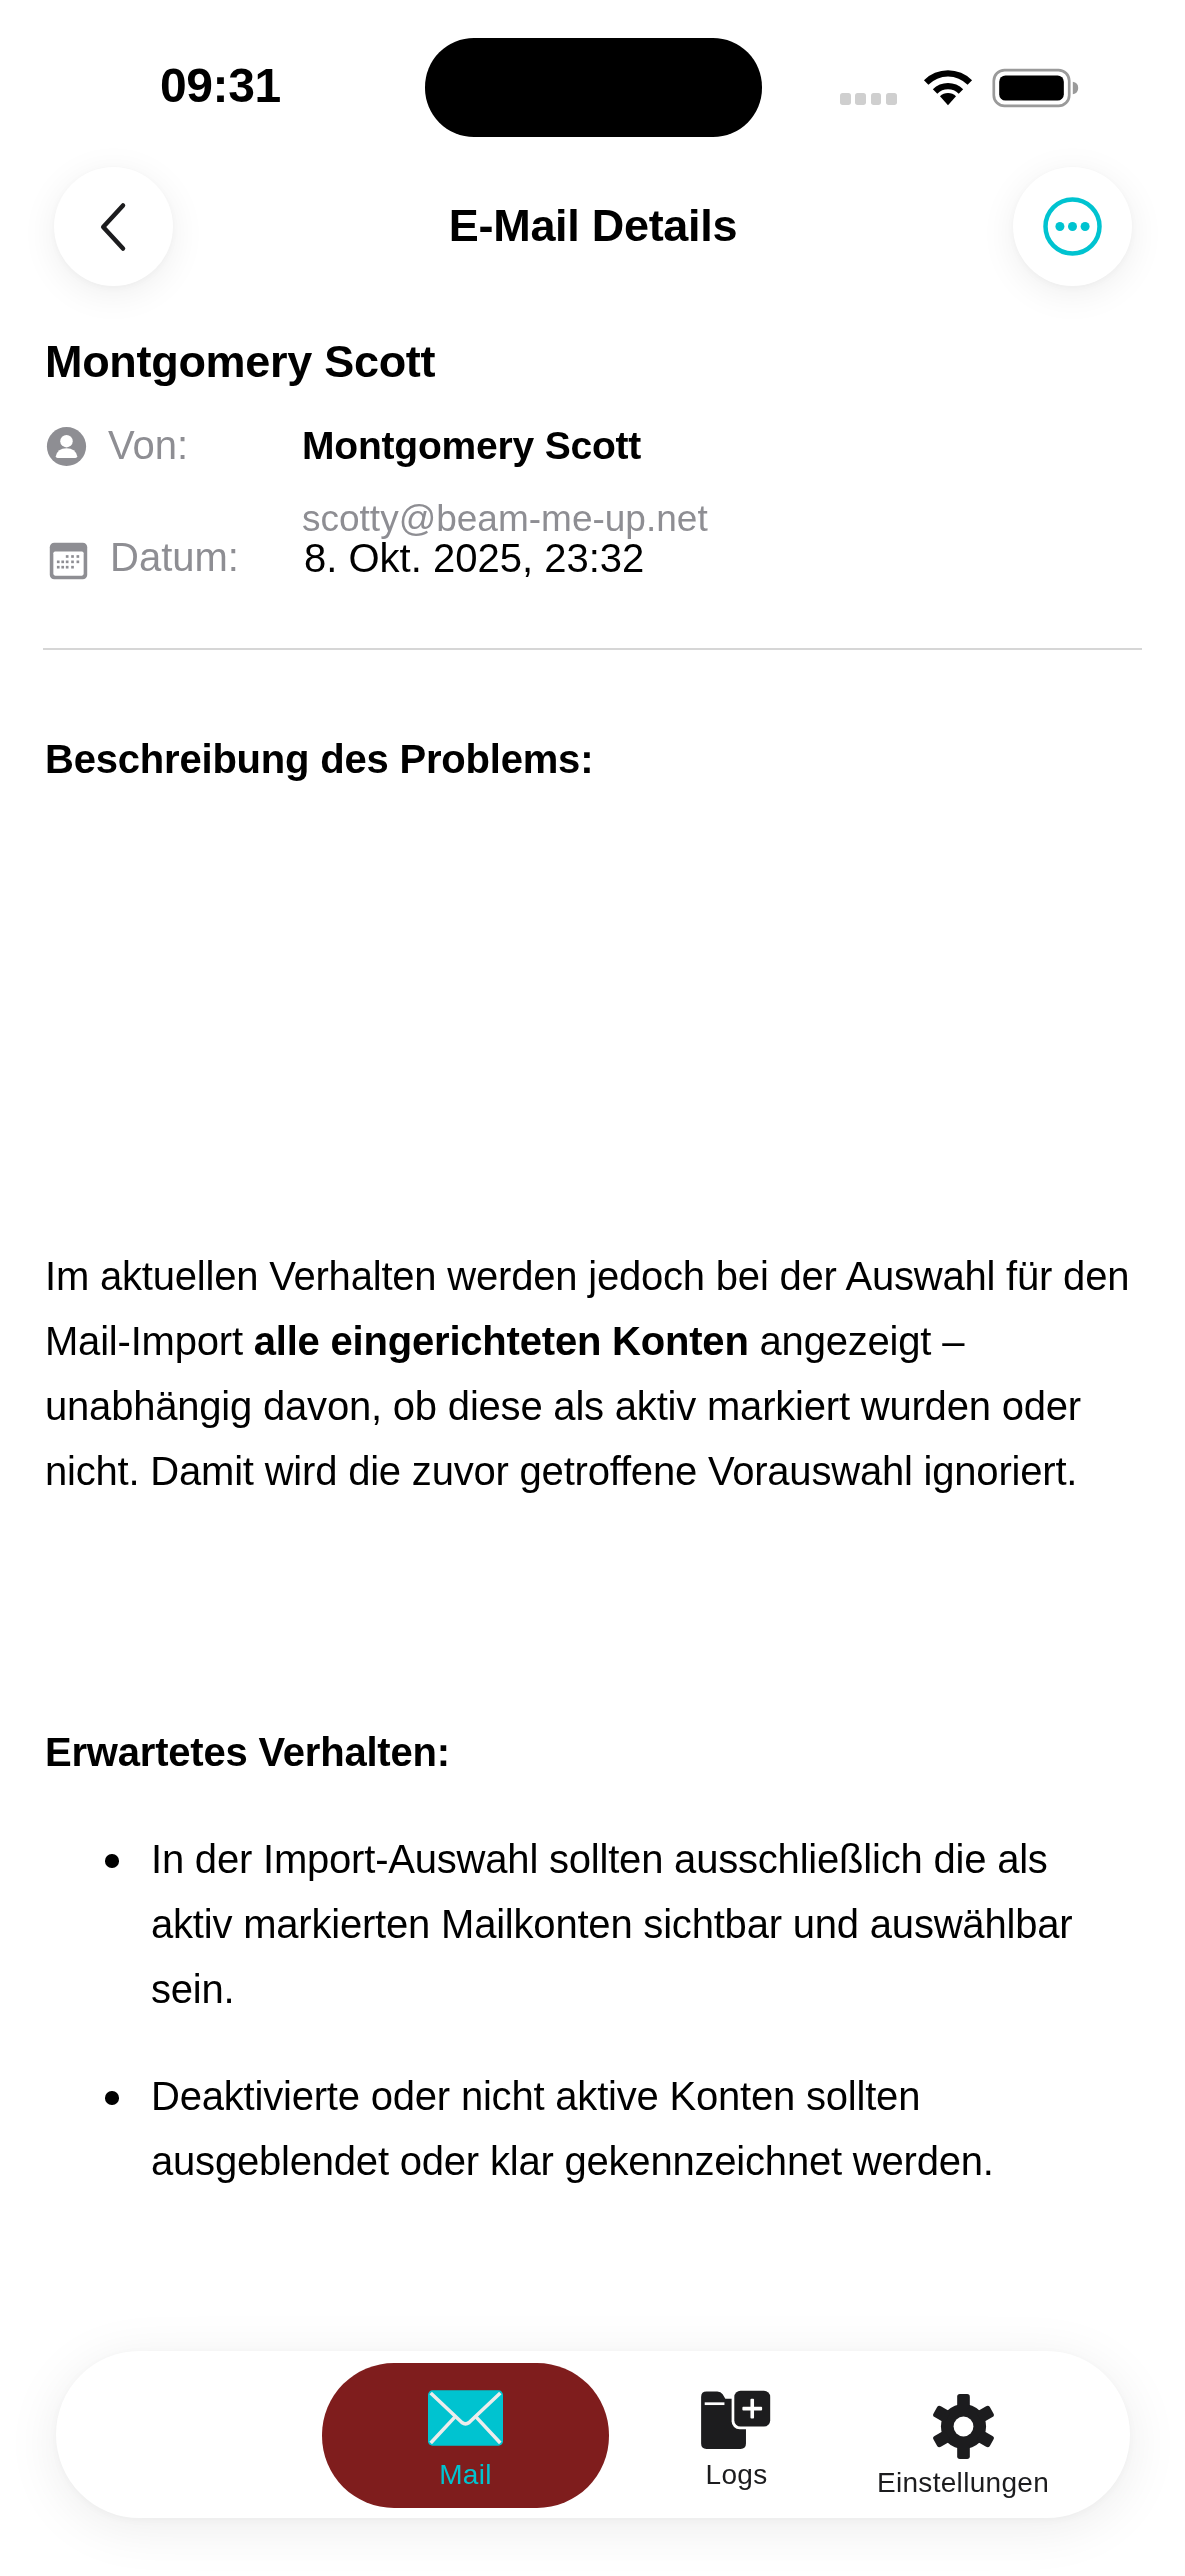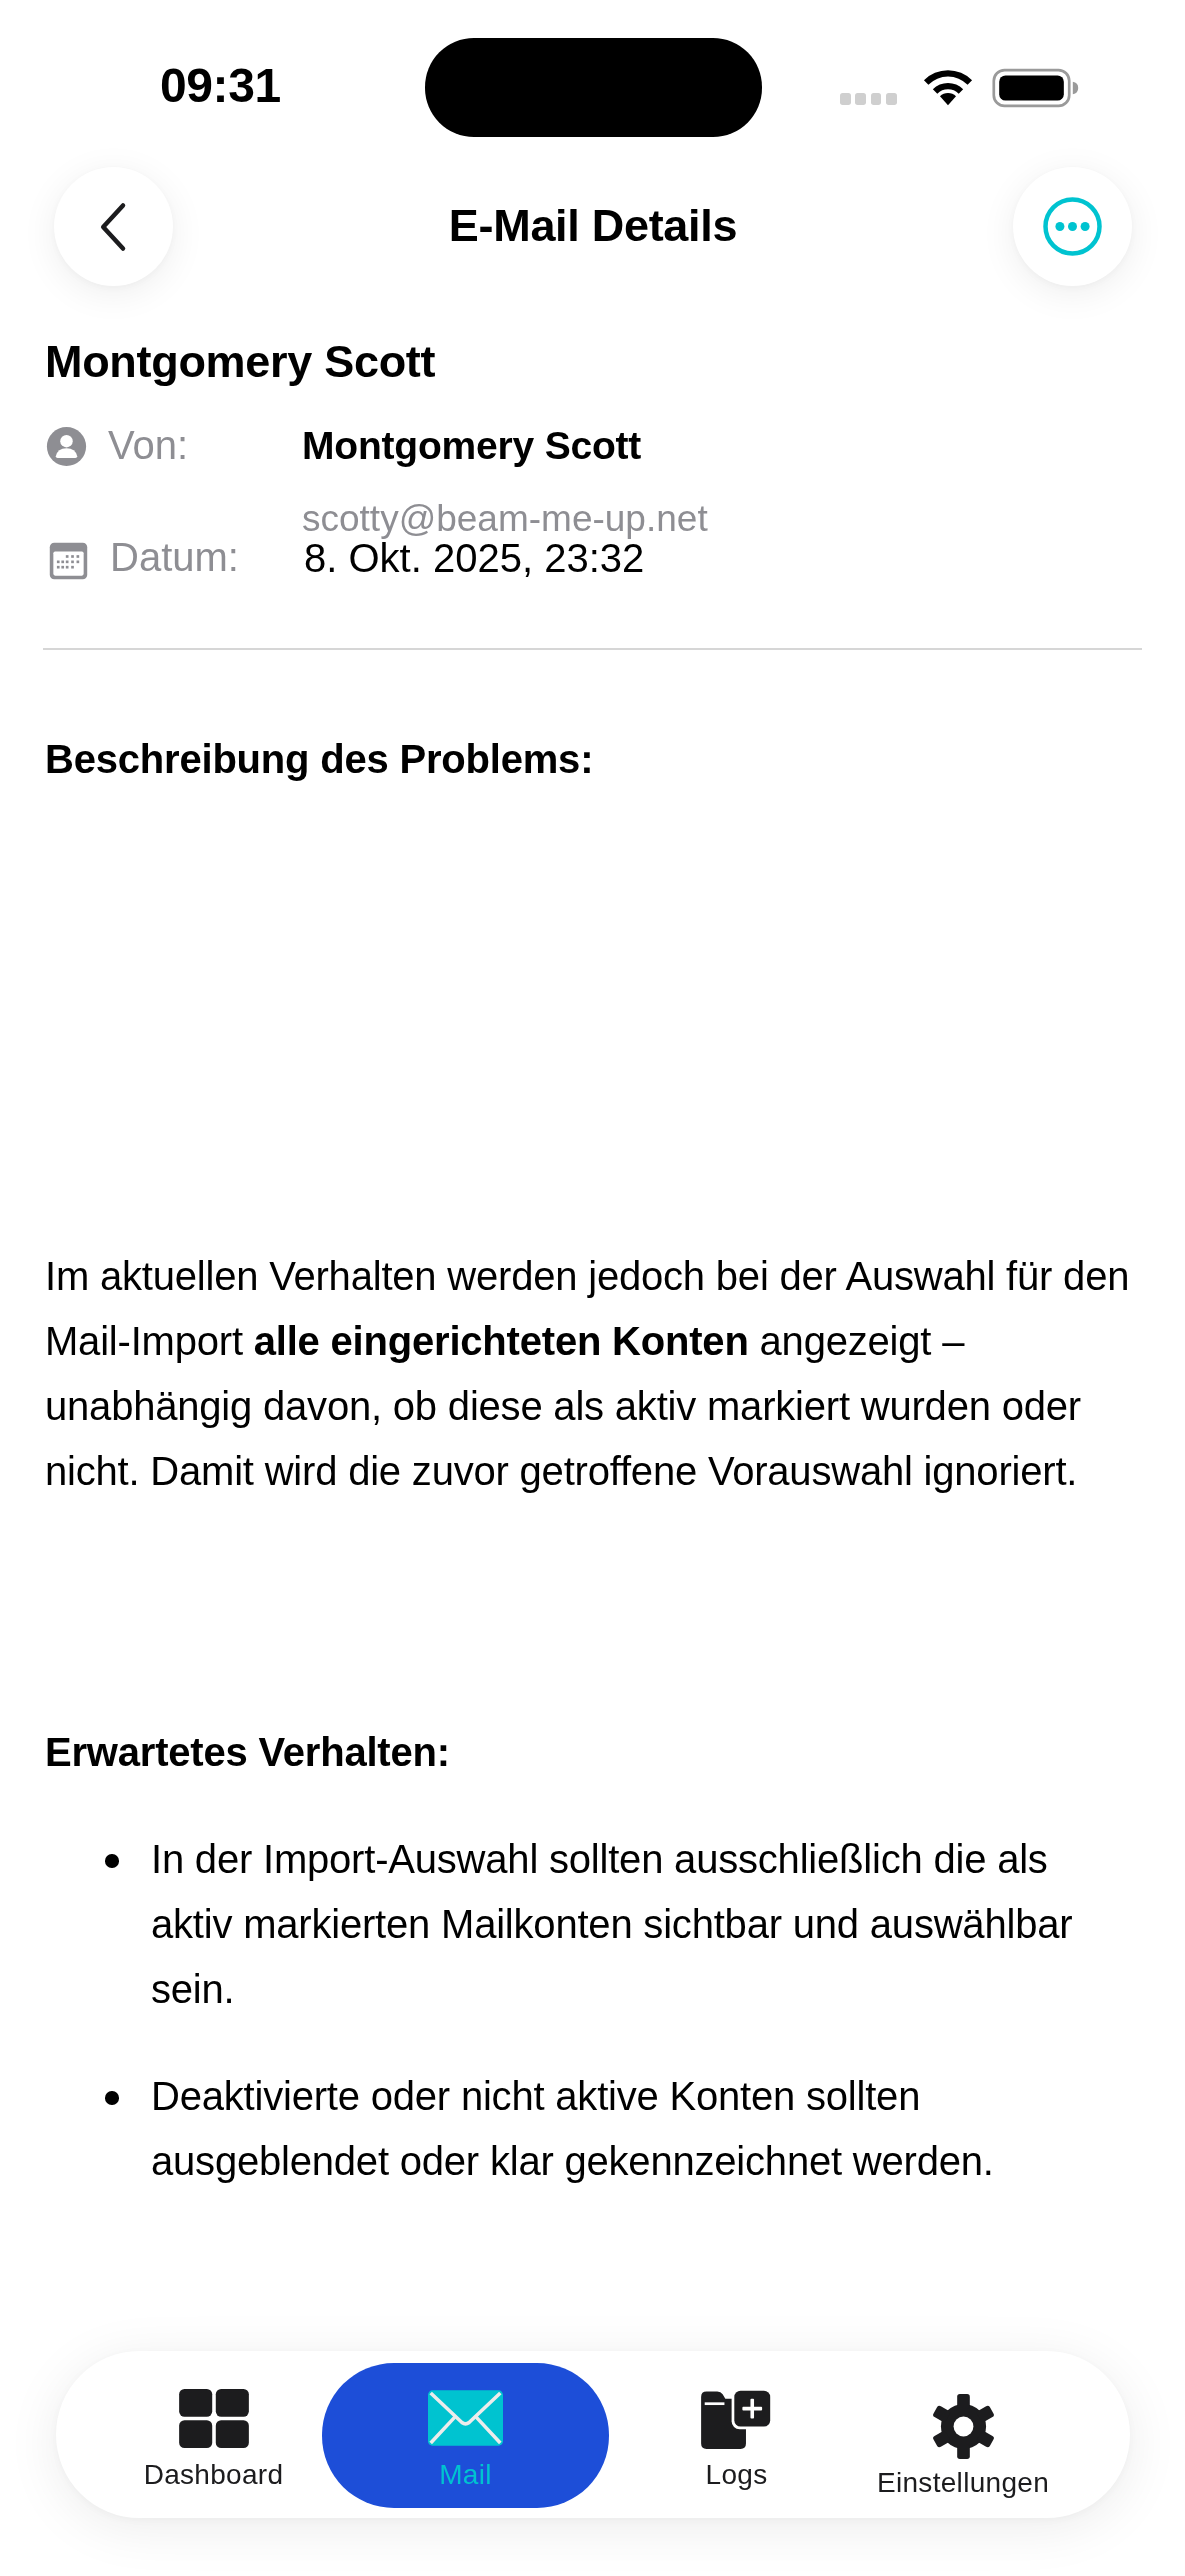--- a/index.html
+++ b/index.html
@@ -178,21 +178,21 @@
       position: absolute;
       top: 11.7px;
       height: 145px;
       display: flex;
       flex-direction: column;
       align-items: center;
       justify-content: flex-start;
       cursor: pointer;
     }
     .tab.selected {
-      background: #1d4ed8;
+      background: #7f1d1d;
       border-radius: 72px;
     }
     .tab-icon {
       margin-top: 21.6px;
       width: 81px; height: 68px;
       display: flex; align-items: center; justify-content: center;
     }
     .tab-label {
       margin-top: 5.4px;
       font-size: 28px;
@@ -287,31 +287,20 @@
   <div class="bullet" style="top:1827px;">
     <div class="bullet-dot"></div>
     <div class="bullet-text">In der Import-Auswahl sollten ausschließlich die als aktiv markierten Mailkonten sichtbar und auswählbar sein.</div>
   </div>
   <div class="bullet" style="top:2064px;">
     <div class="bullet-dot"></div>
     <div class="bullet-text">Deaktivierte oder nicht aktive Konten sollten ausgeblendet oder klar gekennzeichnet werden.</div>
   </div>
 
   <div class="tabbar">
-    <div class="tab" style="left:54px; width:207px;">
-      <div class="tab-icon">
-        <svg width="70" height="59" viewBox="0 0 78 66">
-          <rect x="0" y="0" width="37" height="31" rx="6" fill="#1c1c1e"></rect>
-          <rect x="41" y="0" width="37" height="31" rx="6" fill="#1c1c1e"></rect>
-          <rect x="0" y="35" width="37" height="31" rx="6" fill="#1c1c1e"></rect>
-          <rect x="41" y="35" width="37" height="31" rx="6" fill="#1c1c1e"></rect>
-        </svg>
-      </div>
-      <div class="tab-label">Dashboard</div>
-    </div>
 
     <div class="tab selected" style="left:266px; width:287px;">
       <div class="tab-icon">
         <svg width="75" height="56" viewBox="0 0 84 62">
           <rect x="0" y="0" width="84" height="62" rx="5" fill="#00c3d0"></rect>
           <path d="M3 3 L38 36 Q42 39 46 36 L81 3" fill="none" stroke="#ececec" stroke-width="4" stroke-linejoin="round"></path>
           <path d="M3 59 L30 30 M81 59 L54 30" fill="none" stroke="#ececec" stroke-width="4"></path>
         </svg>
       </div>
       <div class="tab-label">Mail</div>

